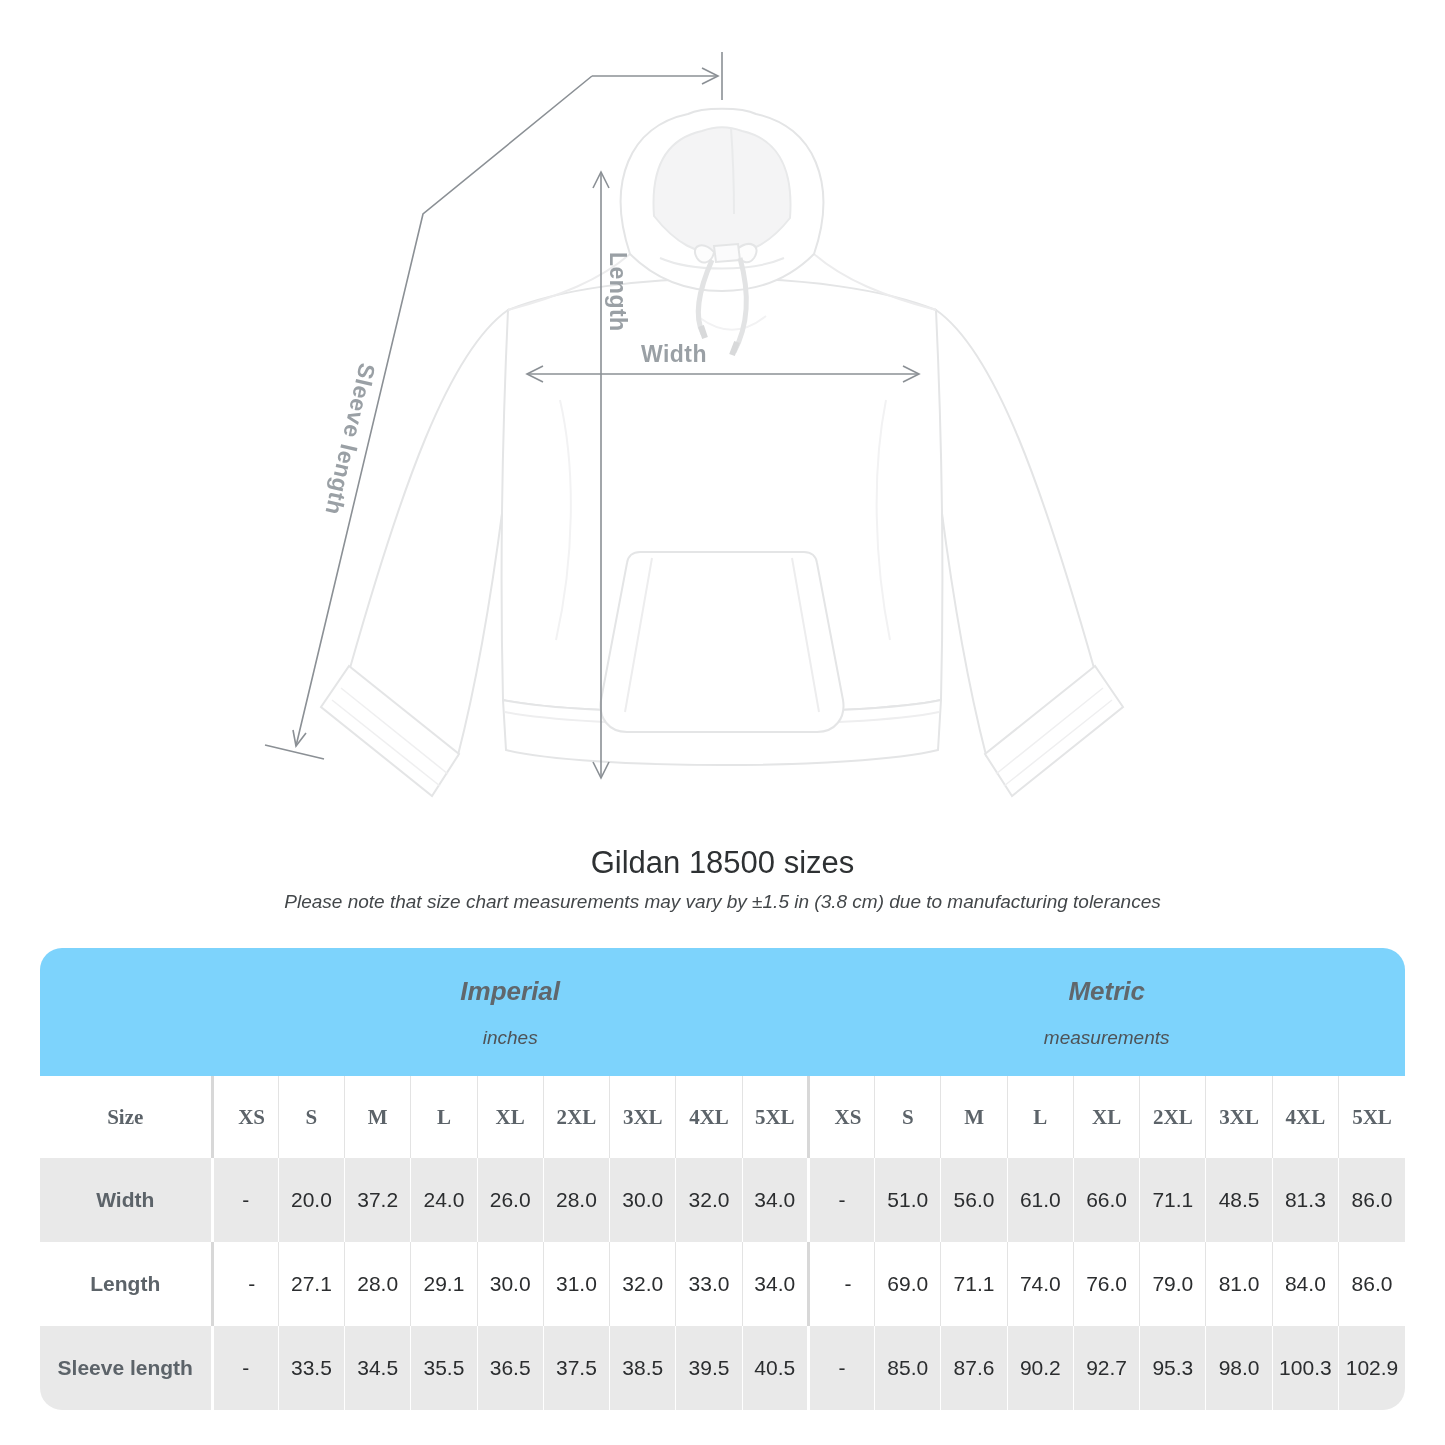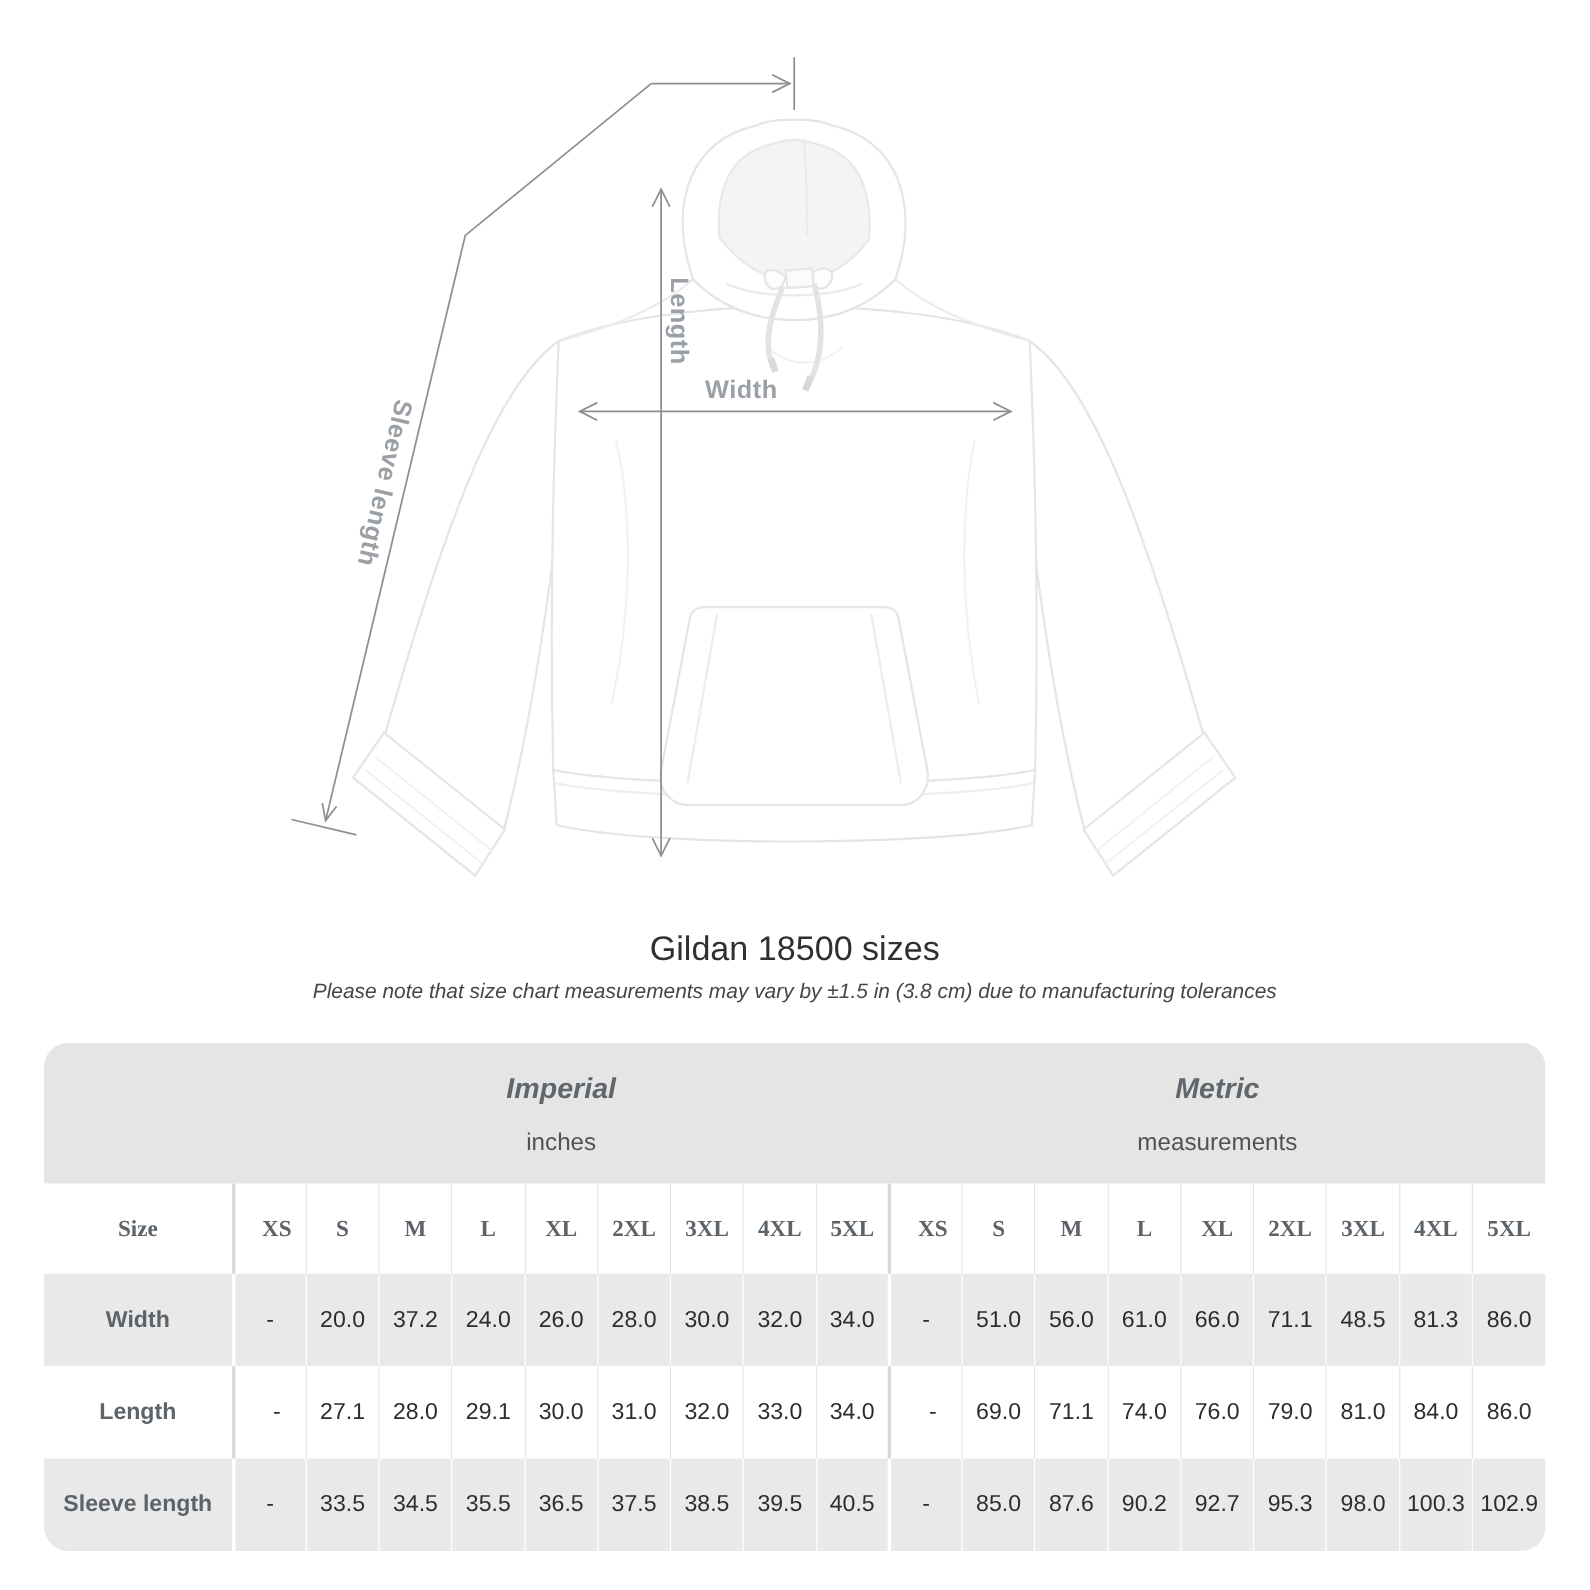--- a/index.html
+++ b/index.html
@@ -32,23 +32,23 @@
     border-radius:22px;overflow:hidden;background:#ffffff;
   }
   table.size-table{
     width:100%;border-collapse:collapse;table-layout:fixed;
   }
   .size-table td,.size-table th{
     text-align:center;vertical-align:middle;padding:0;
     border:0 solid transparent;
   }
   
-  tr.unit-band{background:#e5e5e5;height:128px;}
+  tr.unit-band{background:#7dd3fc;height:128px;}
   .group-name{font-size:26px;font-weight:bold;font-style:italic;color:#60676c;}
-  .group-unit{margin-top:20px;font-size:22px;color:#4e5357;}
+  .group-unit{margin-top:20px;font-size:19px;font-style:italic;color:#4e5357;}
   
   tr.size-row{background:#ffffff;height:82px;font-family:Liberation Serif, serif;}
   .hdr{font-size:21px;font-weight:bold;color:#5c6369;}
   
   tr.data-row{height:84px;}
   tr.row-white{background:#ffffff;}
   tr.row-gray{background:#e9e9e9;}
   .row-label{font-size:21px;font-weight:bold;color:#5c6369;}
   .val{font-size:21px;color:#2b2d2f;}
   

